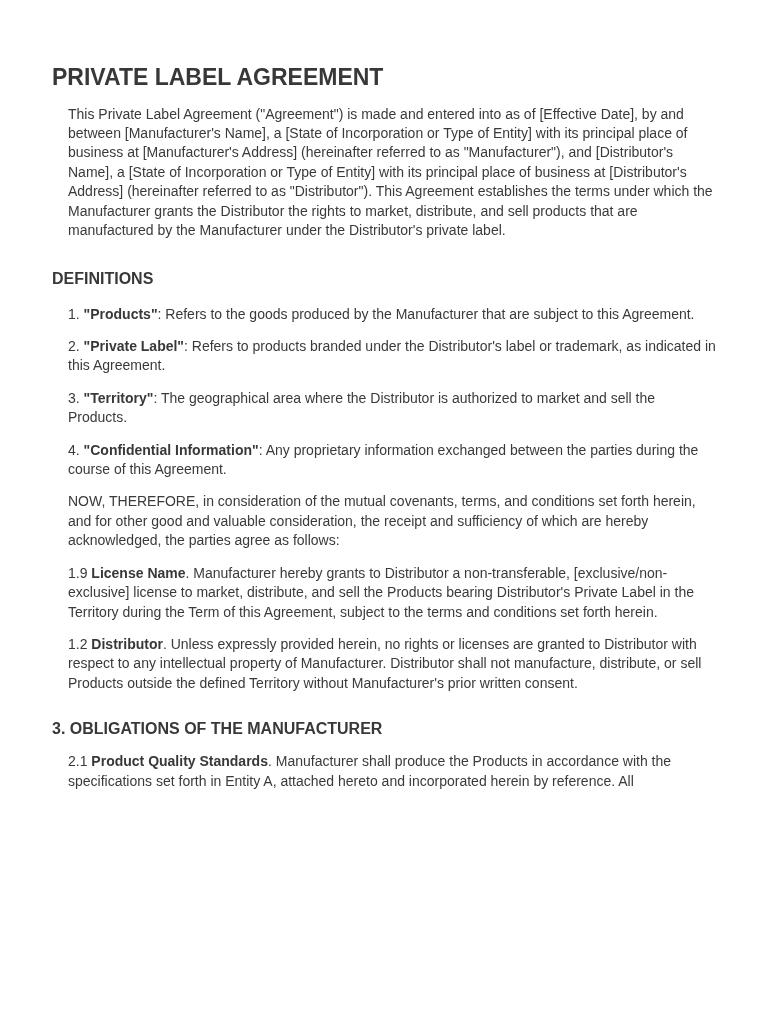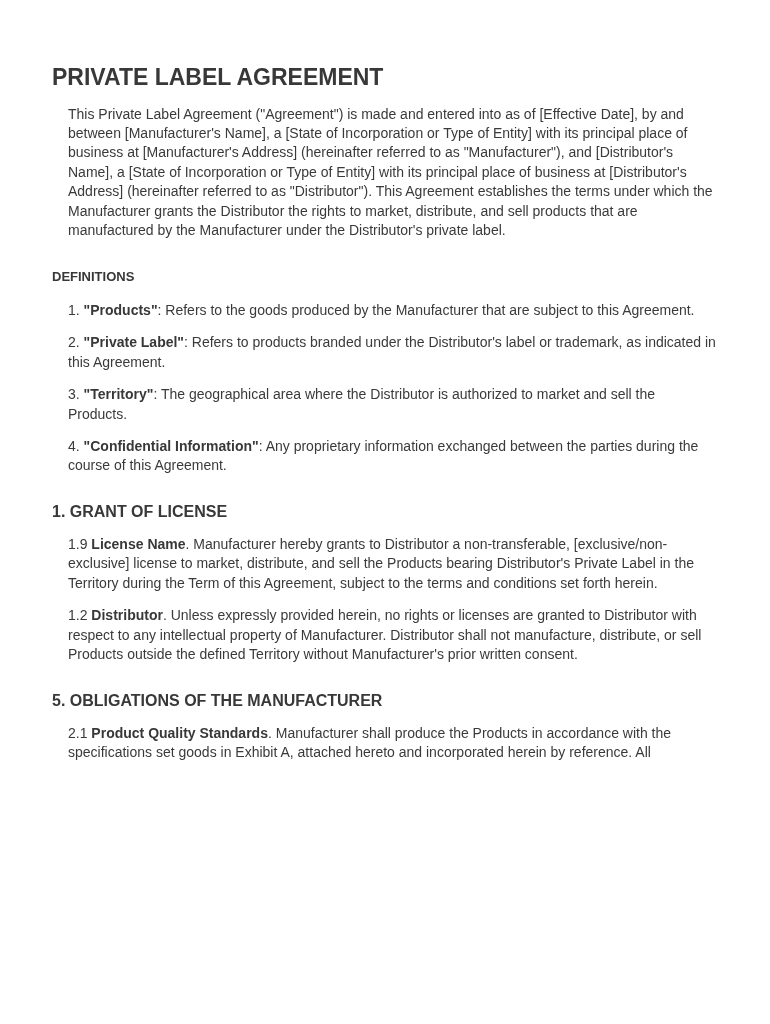--- a/index.html
+++ b/index.html
@@ -22,21 +22,21 @@
     background: #ffffff;
   }
   h1.doc-title {
     font-size: 23px;
     font-weight: bold;
     color: #383838;
     margin: 0 0 10px 0;
     line-height: 1.2;
   }
   h2.section-heading {
-    font-size: 13px;
+    font-size: 16px;
     font-weight: bold;
     color: #383838;
     margin: 29px 0 16px 0;
     line-height: 1.2;
   }
   h3.subsection-heading {
     font-size: 16px;
     font-weight: bold;
     color: #383838;
     margin: 26px 0 14px 0;
@@ -67,24 +67,24 @@
 
   <p class="body-text"><span>1. </span><strong>"Products"</strong><span>: Refers to the goods produced by the Manufacturer that are subject to this Agreement.</span></p>
 
   <p class="body-text"><span>2. </span><strong>"Private Label"</strong><span>: Refers to products branded under the Distributor's label or trademark, as indicated in this Agreement.</span></p>
 
   <p class="body-text"><span>3. </span><strong>"Territory"</strong><span>: The geographical area where the Distributor is authorized to market and sell the Products.</span></p>
 
   <p class="body-text"><span>4. </span><strong>"Confidential Information"</strong><span>: Any proprietary information exchanged between the parties during the course of this Agreement.</span></p>
 
 
+  <p class="body-text">NOW, THEREFORE, in consideration of the mutual covenants, terms, and conditions set forth herein, and for other good and valuable consideration, the receipt and sufficiency of which are hereby acknowledged, the parties agree as follows:</p>
 
-  <h3 class="subsection-heading">1. GRANT OF LICENSE</h3>
 
   <p class="body-text"><span>1.9 </span><strong>License Name</strong><span>. Manufacturer hereby grants to Distributor a non-transferable, [exclusive/non-exclusive] license to market, distribute, and sell the Products bearing Distributor's Private Label in the Territory during the Term of this Agreement, subject to the terms and conditions set forth herein.</span></p>
 
   <p class="body-text"><span>1.2 </span><strong>Distributor</strong><span>. Unless expressly provided herein, no rights or licenses are granted to Distributor with respect to any intellectual property of Manufacturer. Distributor shall not manufacture, distribute, or sell Products outside the defined Territory without Manufacturer's prior written consent.</span></p>
 
-  <h3 class="subsection-heading">5. OBLIGATIONS OF THE MANUFACTURER</h3>
+  <h3 class="subsection-heading">3. OBLIGATIONS OF THE MANUFACTURER</h3>
 
-  <p class="body-text"><span>2.1 </span><strong>Product Quality Standards</strong><span>. Manufacturer shall produce the Products in accordance with the specifications set goods in Exhibit A, attached hereto and incorporated herein by reference. All</span></p>
+  <p class="body-text"><span>2.1 </span><strong>Product Quality Standards</strong><span>. Manufacturer shall produce the Products in accordance with the specifications set forth in Entity A, attached hereto and incorporated herein by reference. All</span></p>
 
 </div>
 
 </body></html>

